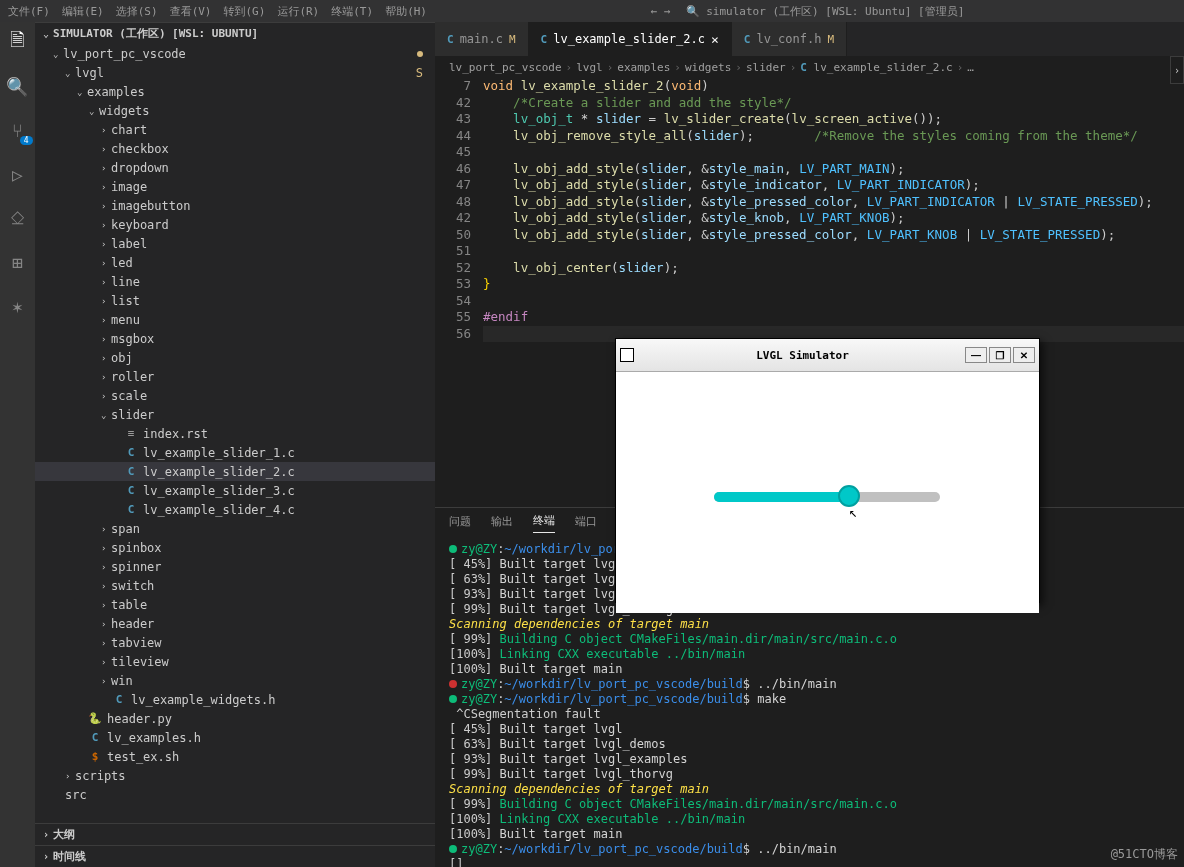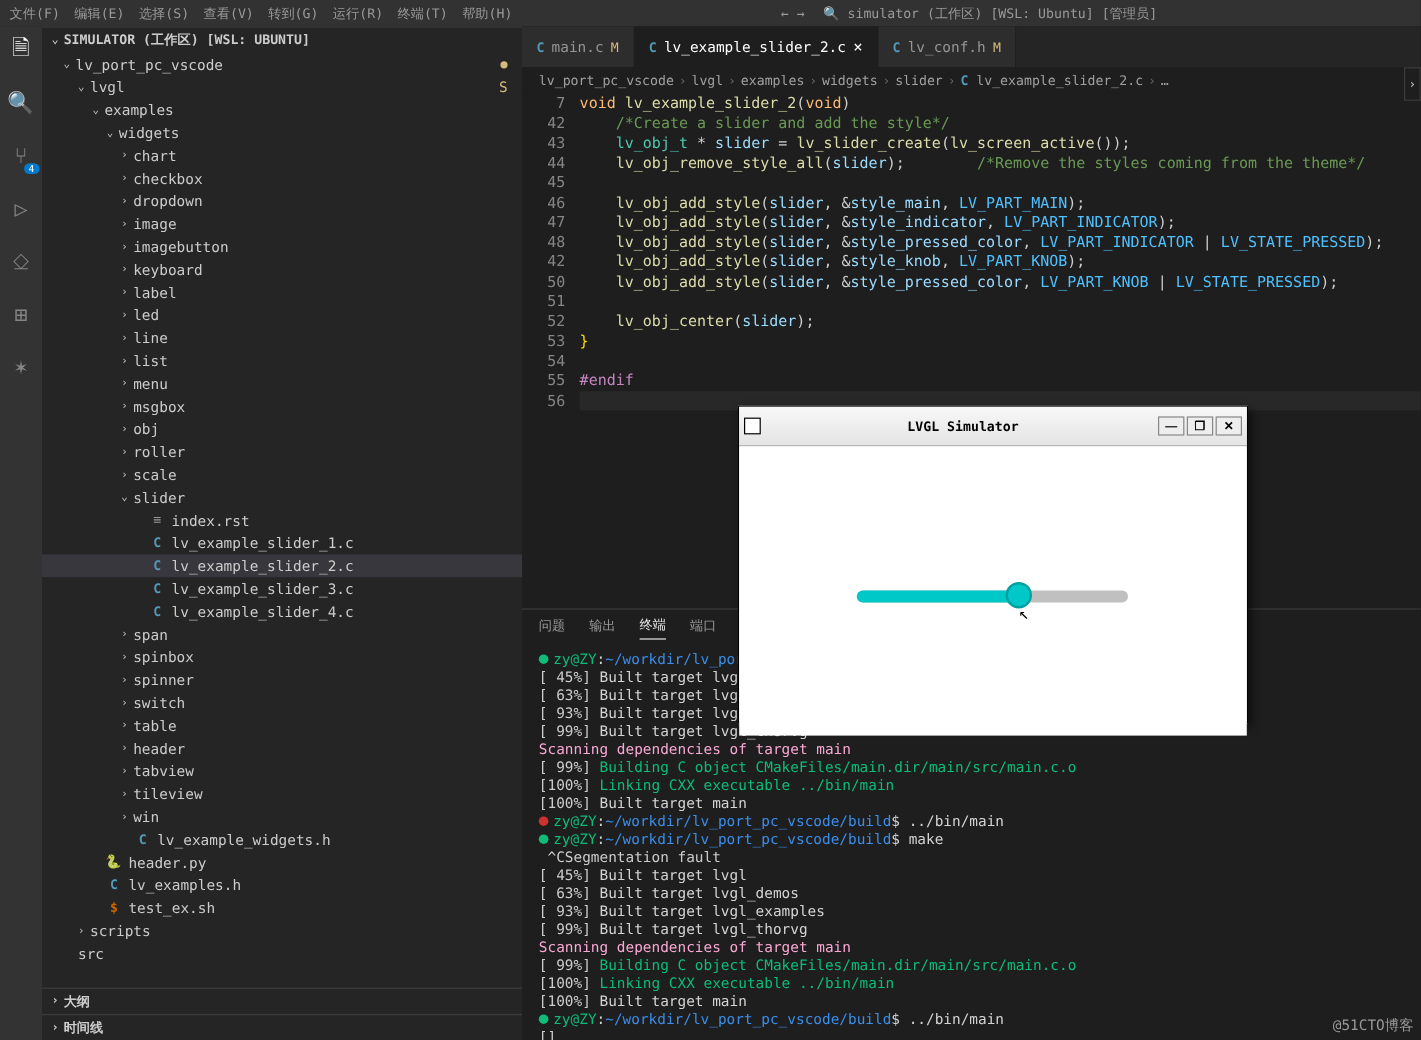--- a/index.html
+++ b/index.html
@@ -61,21 +61,21 @@
 .panel-tab { cursor:pointer; padding-bottom:4px; }
 .panel-tab.active { color:#e7e7e7; border-bottom:1px solid #e7e7e7; }
 .terminal { flex:1; overflow:auto; padding:4px 14px; font-family:Consolas,monospace; font-size:12px; line-height:15px; }
 .term-line { white-space:pre; color:#ccc; }
 .term-dot { display:inline-block; width:8px; height:8px; border-radius:50%; margin-right:4px; }
 .term-dot.green { background:#0dbc79; }
 .term-dot.red { background:#cd3131; }
 .t-green { color:#0dbc79;margin-top:48px; }
 .t-path { color:#3b8eea; }
 .t-white { color:#d4d4d4; }
-.t-purple { color:#f9a8d4; }
+.t-purple { color:#fde047;font-style:italic; }
 .simulator { position:absolute; left:615px; top:338px; width:425px; height:265px; background:#f0f0f0; border:1px solid #000; box-shadow:3px 3px 8px rgba(0,0,0,0.6); }
 .sim-title { height:22px; background:linear-gradient(#f8f8f8,#e4e4e4); border-bottom:1px solid #aaa; display:flex; align-items:center; padding:16px 4px; font-size:11px; font-weight:bold; color:#000; }
 .sim-title .sim-icon { width:14px; height:14px; border:1px solid #000; background:#fff; margin-right:6px; }
 .sim-title-text { flex:1; text-align:center; }
 .sim-buttons { display:flex; gap:2px; }
 .sim-btn { width:22px; height:16px; background:#eee; border:1px solid #888; font-size:10px; display:flex; align-items:center; justify-content:center; font-family:sans-serif; color:#000; cursor:pointer; }
 .sim-body { background:#fff; height:calc(100% - 22px); position:relative; }
 .slider-track { position:absolute; left:98px; top:120px; width:226px; height:10px; background:#c0c0c0; border-radius:5px; }
 .slider-fill { position:absolute; left:98px; top:120px; width:133px; height:10px; background:#00c8c8; border-radius:5px; }
 .slider-knob { position:absolute; left:222px; top:113px; width:22px; height:22px; background:#00c8c8; border:2px solid #00a0a0; border-radius:50%; }

